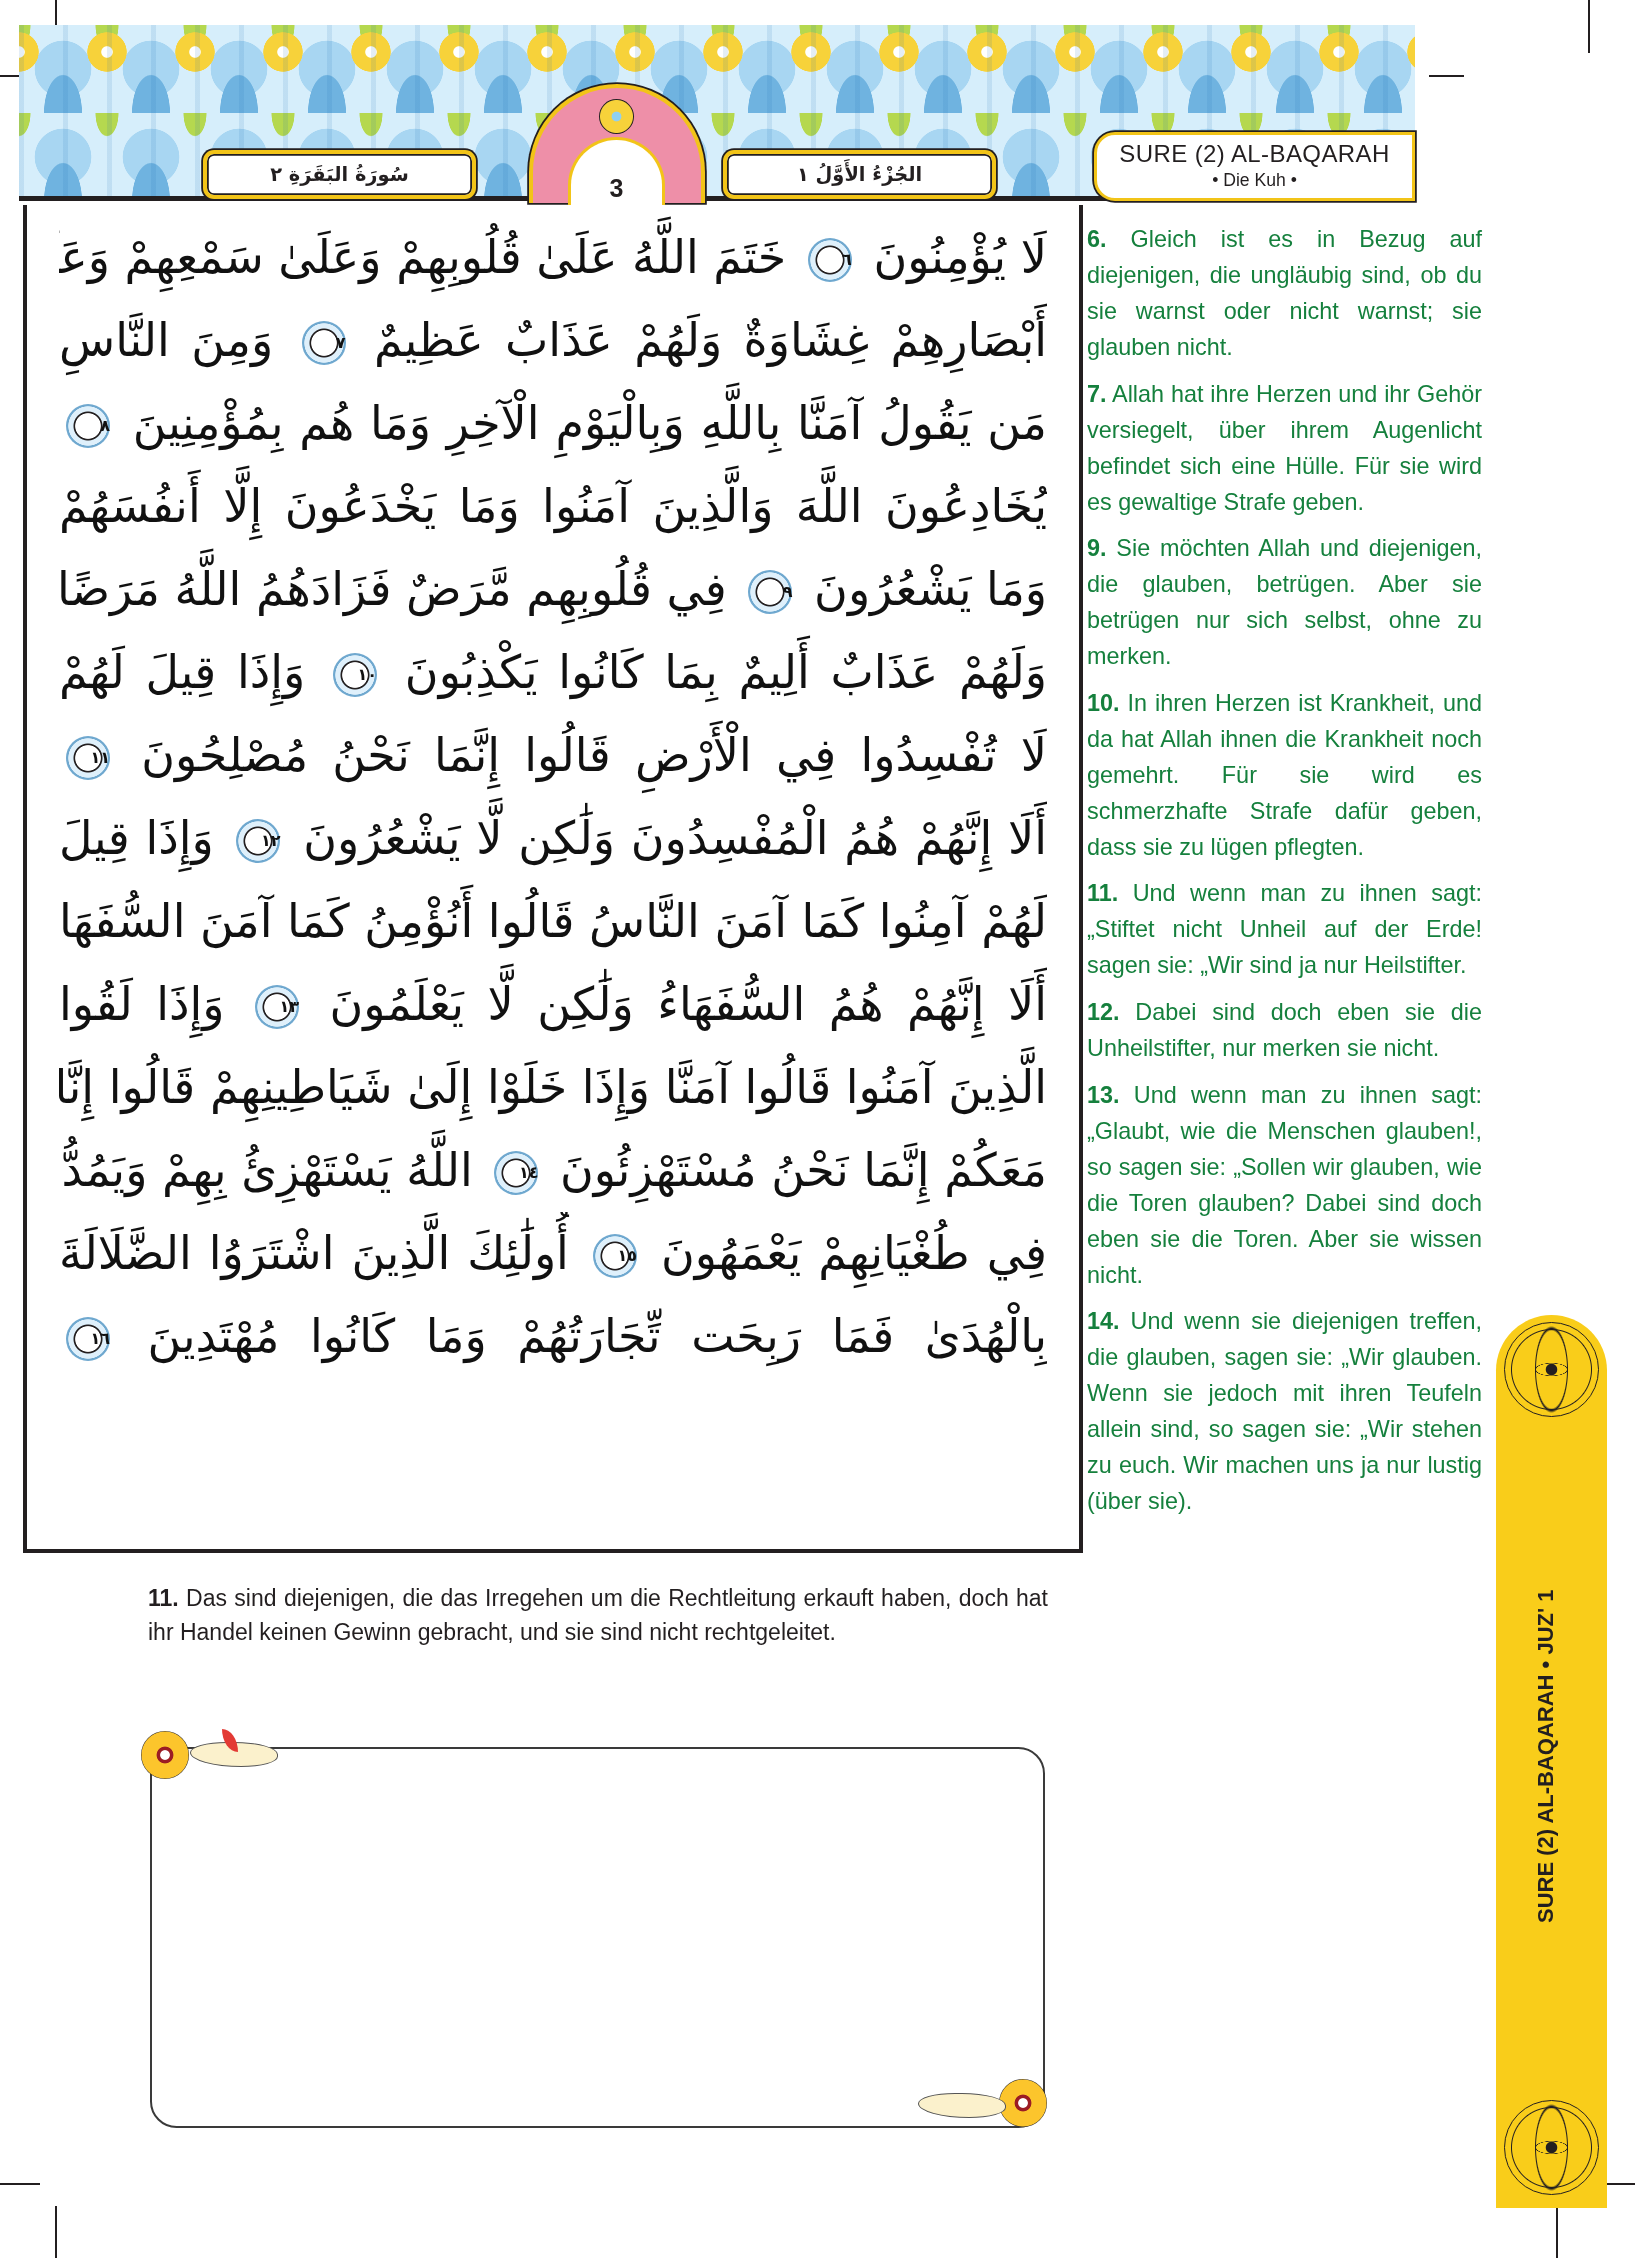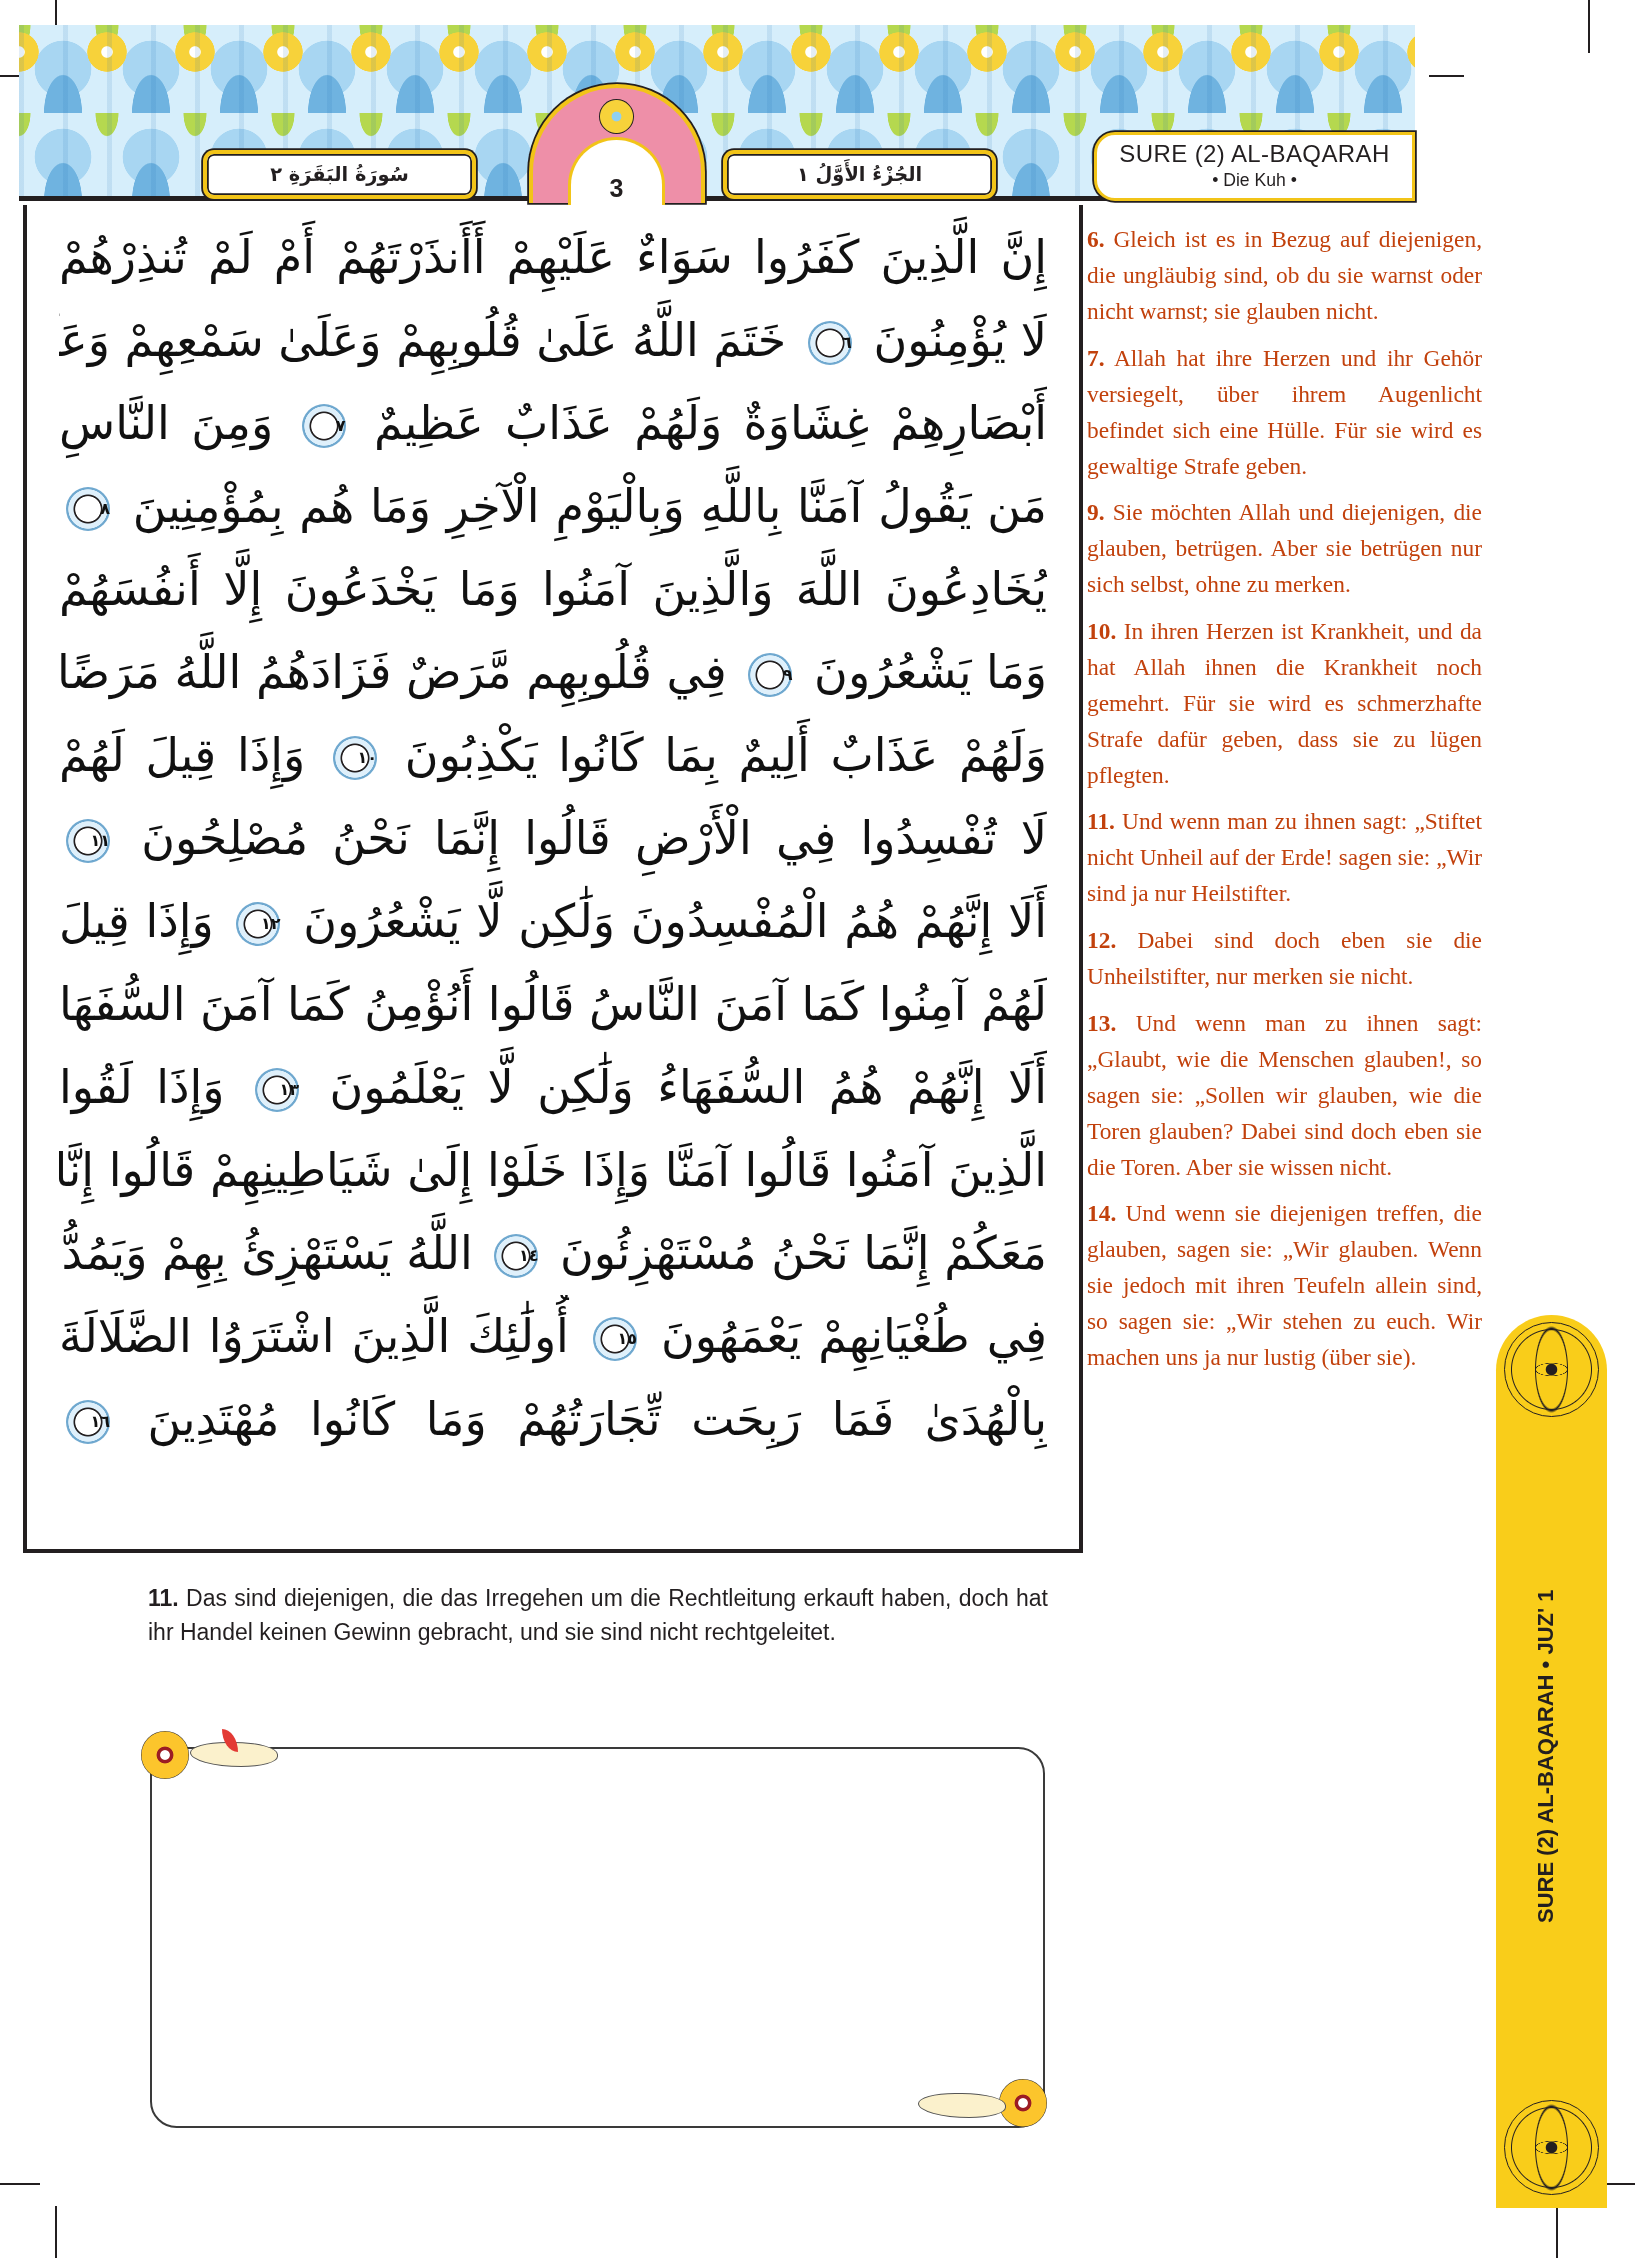--- a/index.html
+++ b/index.html
@@ -83,22 +83,22 @@
   .ayah-marker {
     display: inline-block; width: 44px; height: 44px; vertical-align: middle;
     border-radius: 50%; margin: 0 7px;
     background: radial-gradient(circle, #fff 0 12.4px, #231f20 13.2px 14px, #dff0fb 15px 19.4px, #6fa8cf 20px 22px);
     font-size: 16px; line-height: 44px; text-align: center; font-weight: bold; direction: rtl;
   }
 
   
   .translation {
     position: absolute; left: 1087px; top: 221px; width: 395px;
-    font-family: Liberation Serif, serif; font-size: 23.4px; line-height: 36px;
-    text-align: justify; color: #c2410c;
+    font-family: Liberation Sans, sans-serif; font-size: 23.4px; line-height: 36px;
+    text-align: justify; color: #15803d;
   }
   .verse { margin-bottom: 10.6px; }
   .verse-num { font-weight: bold; }
 
   
   .verse16 {
     position: absolute; left: 148px; top: 1581px; width: 900px;
     font-family: "Liberation Sans", sans-serif; font-size: 23px; line-height: 34px; text-align: justify;
   }
 
@@ -166,21 +166,20 @@
 <div class="cartouche juz-ar">
   <span class="arabic-label">الجُزْءُ الأَوَّلُ ١</span>
 </div>
 
 <div class="title-box">
   <div class="title-main">SURE (2) AL-BAQARAH</div>
   <div class="title-sub">• Die Kuh •</div>
 </div>
 
 <div class="arabic-panel" id="arabic-panel">
-    <div class="ar-line"><span>إِنَّ الَّذِينَ كَفَرُوا سَوَاءٌ عَلَيْهِمْ أَأَنذَرْتَهُمْ أَمْ لَمْ تُنذِرْهُمْ</span></div>
     <div class="ar-line"><span>لَا يُؤْمِنُونَ</span> <span class="ayah-marker">٦</span> <span>خَتَمَ اللَّهُ عَلَىٰ قُلُوبِهِمْ وَعَلَىٰ سَمْعِهِمْ وَعَلَىٰ</span></div>
     <div class="ar-line"><span>أَبْصَارِهِمْ غِشَاوَةٌ وَلَهُمْ عَذَابٌ عَظِيمٌ</span> <span class="ayah-marker">٧</span> <span>وَمِنَ النَّاسِ</span></div>
     <div class="ar-line"><span>مَن يَقُولُ آمَنَّا بِاللَّهِ وَبِالْيَوْمِ الْآخِرِ وَمَا هُم بِمُؤْمِنِينَ</span> <span class="ayah-marker">٨</span></div>
     <div class="ar-line"><span>يُخَادِعُونَ اللَّهَ وَالَّذِينَ آمَنُوا وَمَا يَخْدَعُونَ إِلَّا أَنفُسَهُمْ</span></div>
     <div class="ar-line"><span>وَمَا يَشْعُرُونَ</span> <span class="ayah-marker">٩</span> <span>فِي قُلُوبِهِم مَّرَضٌ فَزَادَهُمُ اللَّهُ مَرَضًا</span></div>
     <div class="ar-line"><span>وَلَهُمْ عَذَابٌ أَلِيمٌ بِمَا كَانُوا يَكْذِبُونَ</span> <span class="ayah-marker">١٠</span> <span>وَإِذَا قِيلَ لَهُمْ</span></div>
     <div class="ar-line"><span>لَا تُفْسِدُوا فِي الْأَرْضِ قَالُوا إِنَّمَا نَحْنُ مُصْلِحُونَ</span> <span class="ayah-marker">١١</span></div>
     <div class="ar-line"><span>أَلَا إِنَّهُمْ هُمُ الْمُفْسِدُونَ وَلَٰكِن لَّا يَشْعُرُونَ</span> <span class="ayah-marker">١٢</span> <span>وَإِذَا قِيلَ</span></div>
     <div class="ar-line"><span>لَهُمْ آمِنُوا كَمَا آمَنَ النَّاسُ قَالُوا أَنُؤْمِنُ كَمَا آمَنَ السُّفَهَاءُ</span></div>
     <div class="ar-line"><span>أَلَا إِنَّهُمْ هُمُ السُّفَهَاءُ وَلَٰكِن لَّا يَعْلَمُونَ</span> <span class="ayah-marker">١٣</span> <span>وَإِذَا لَقُوا</span></div>

